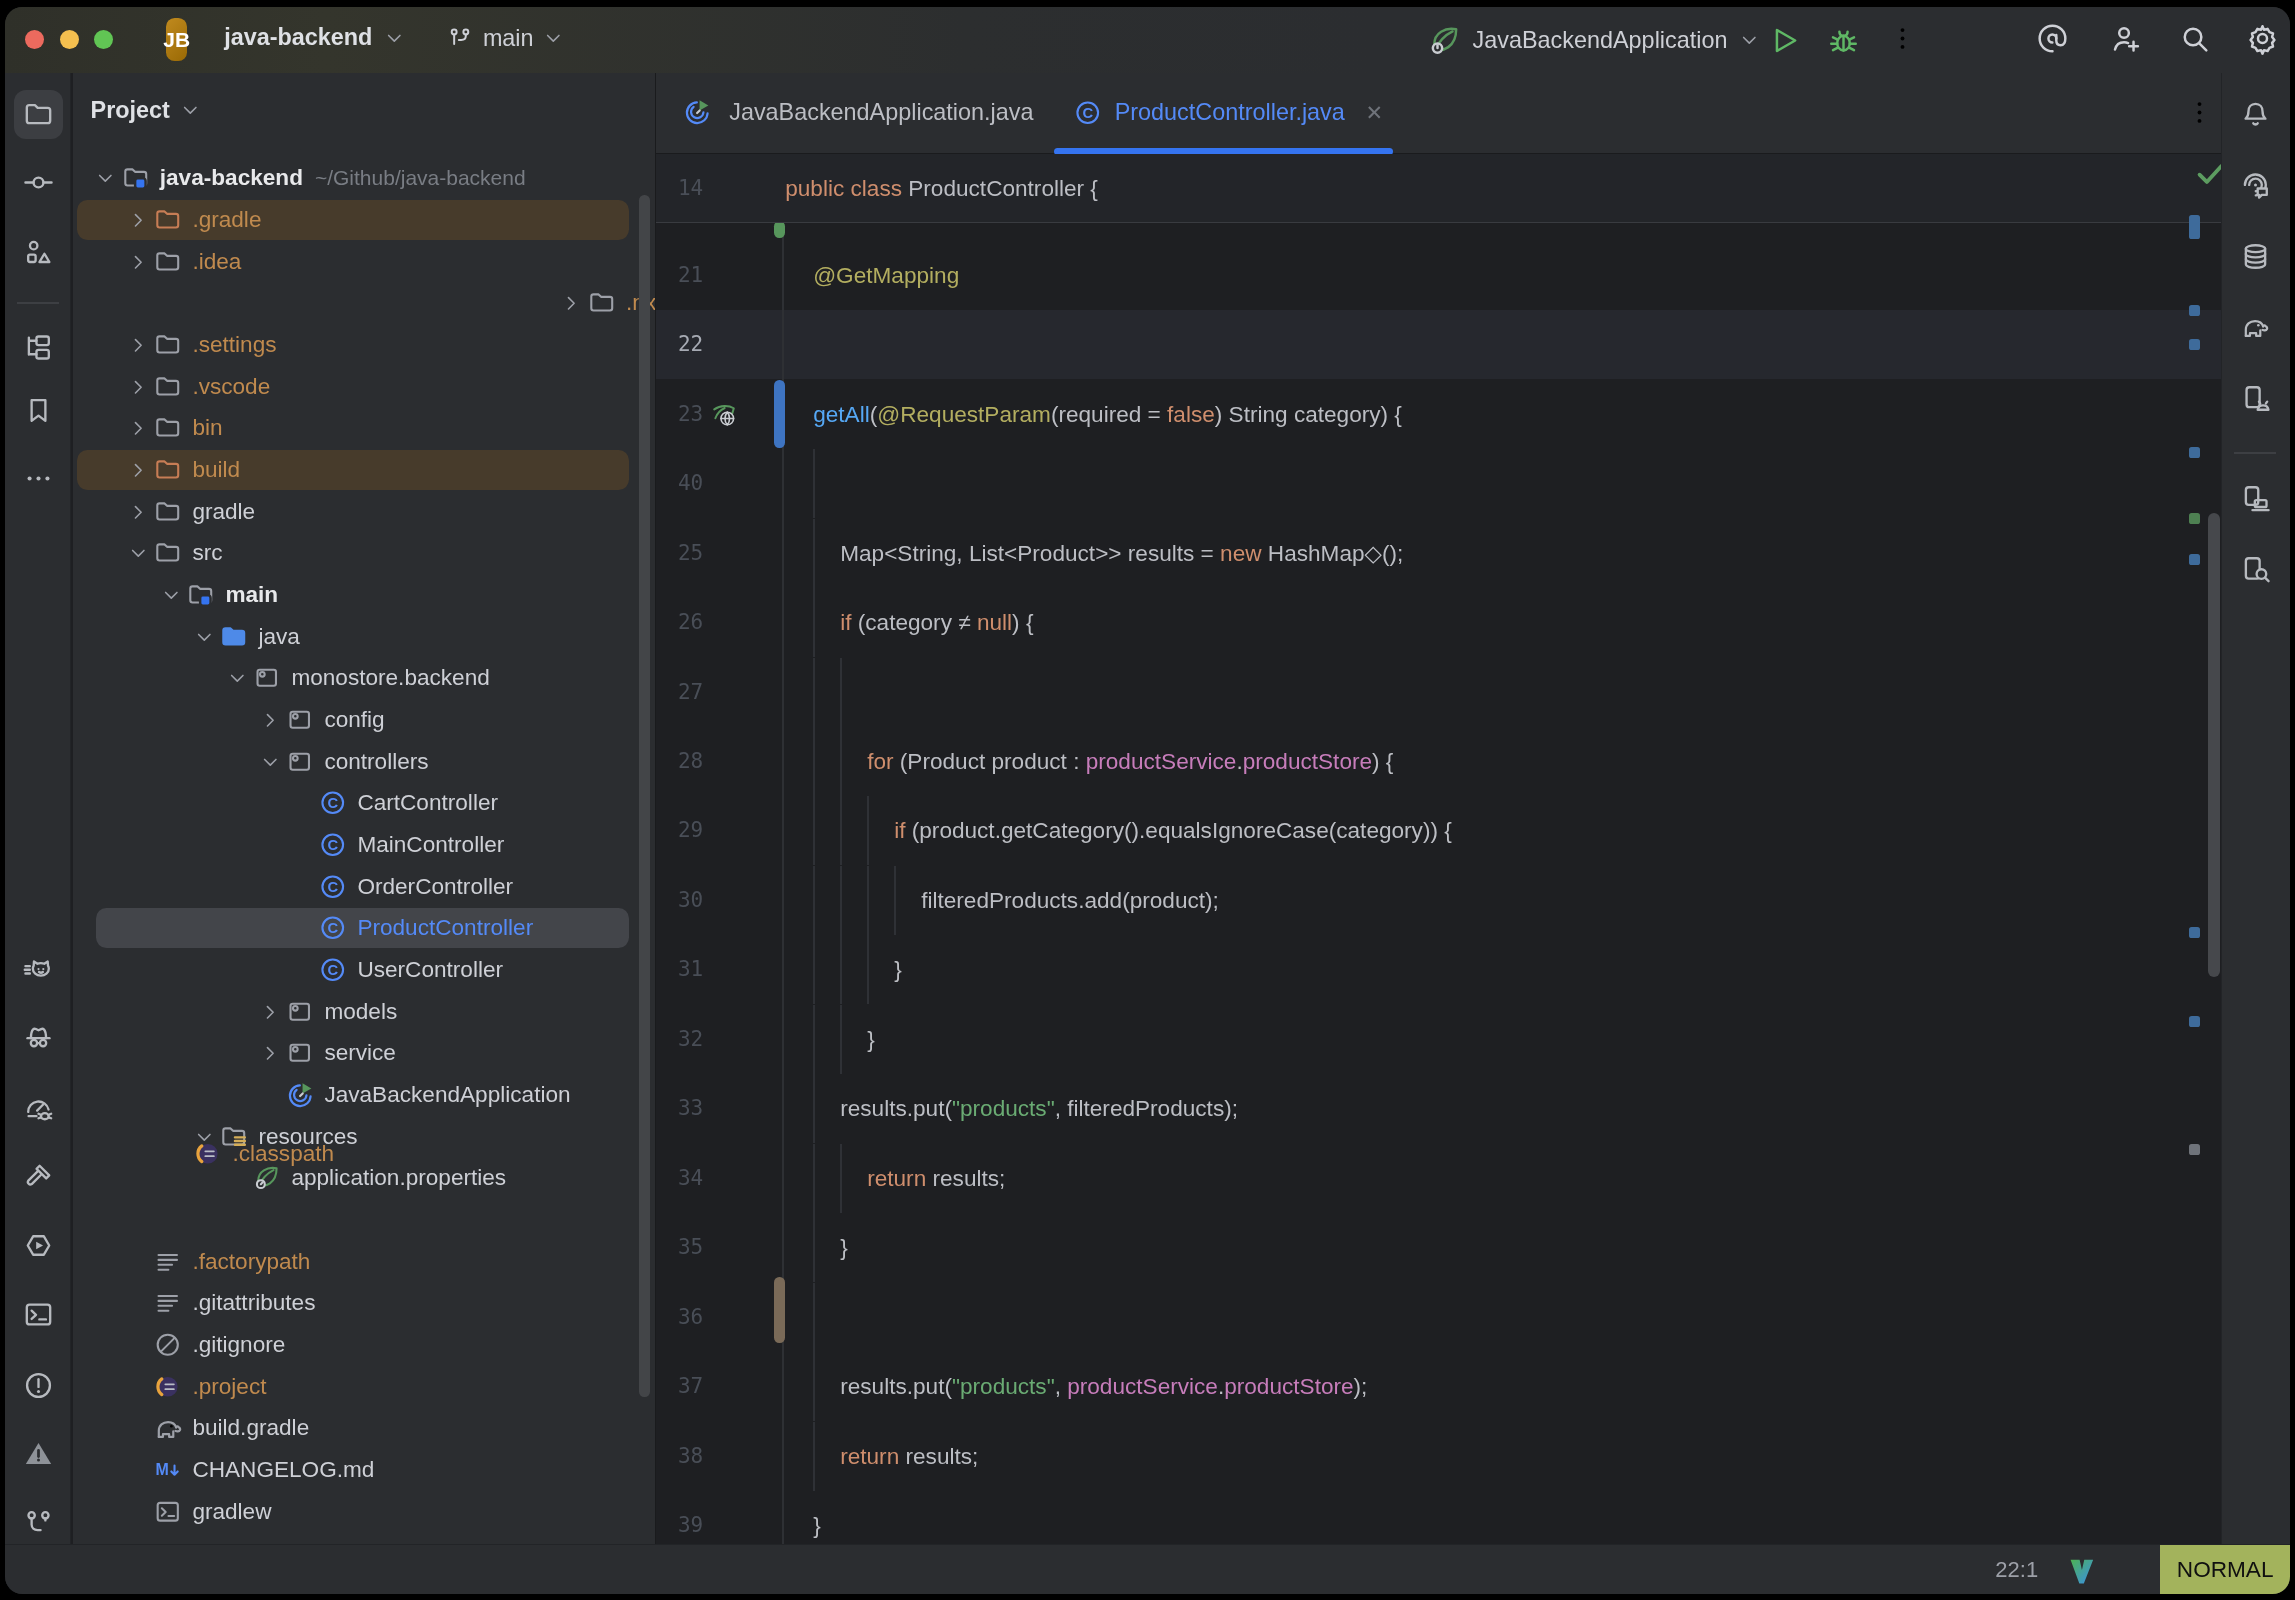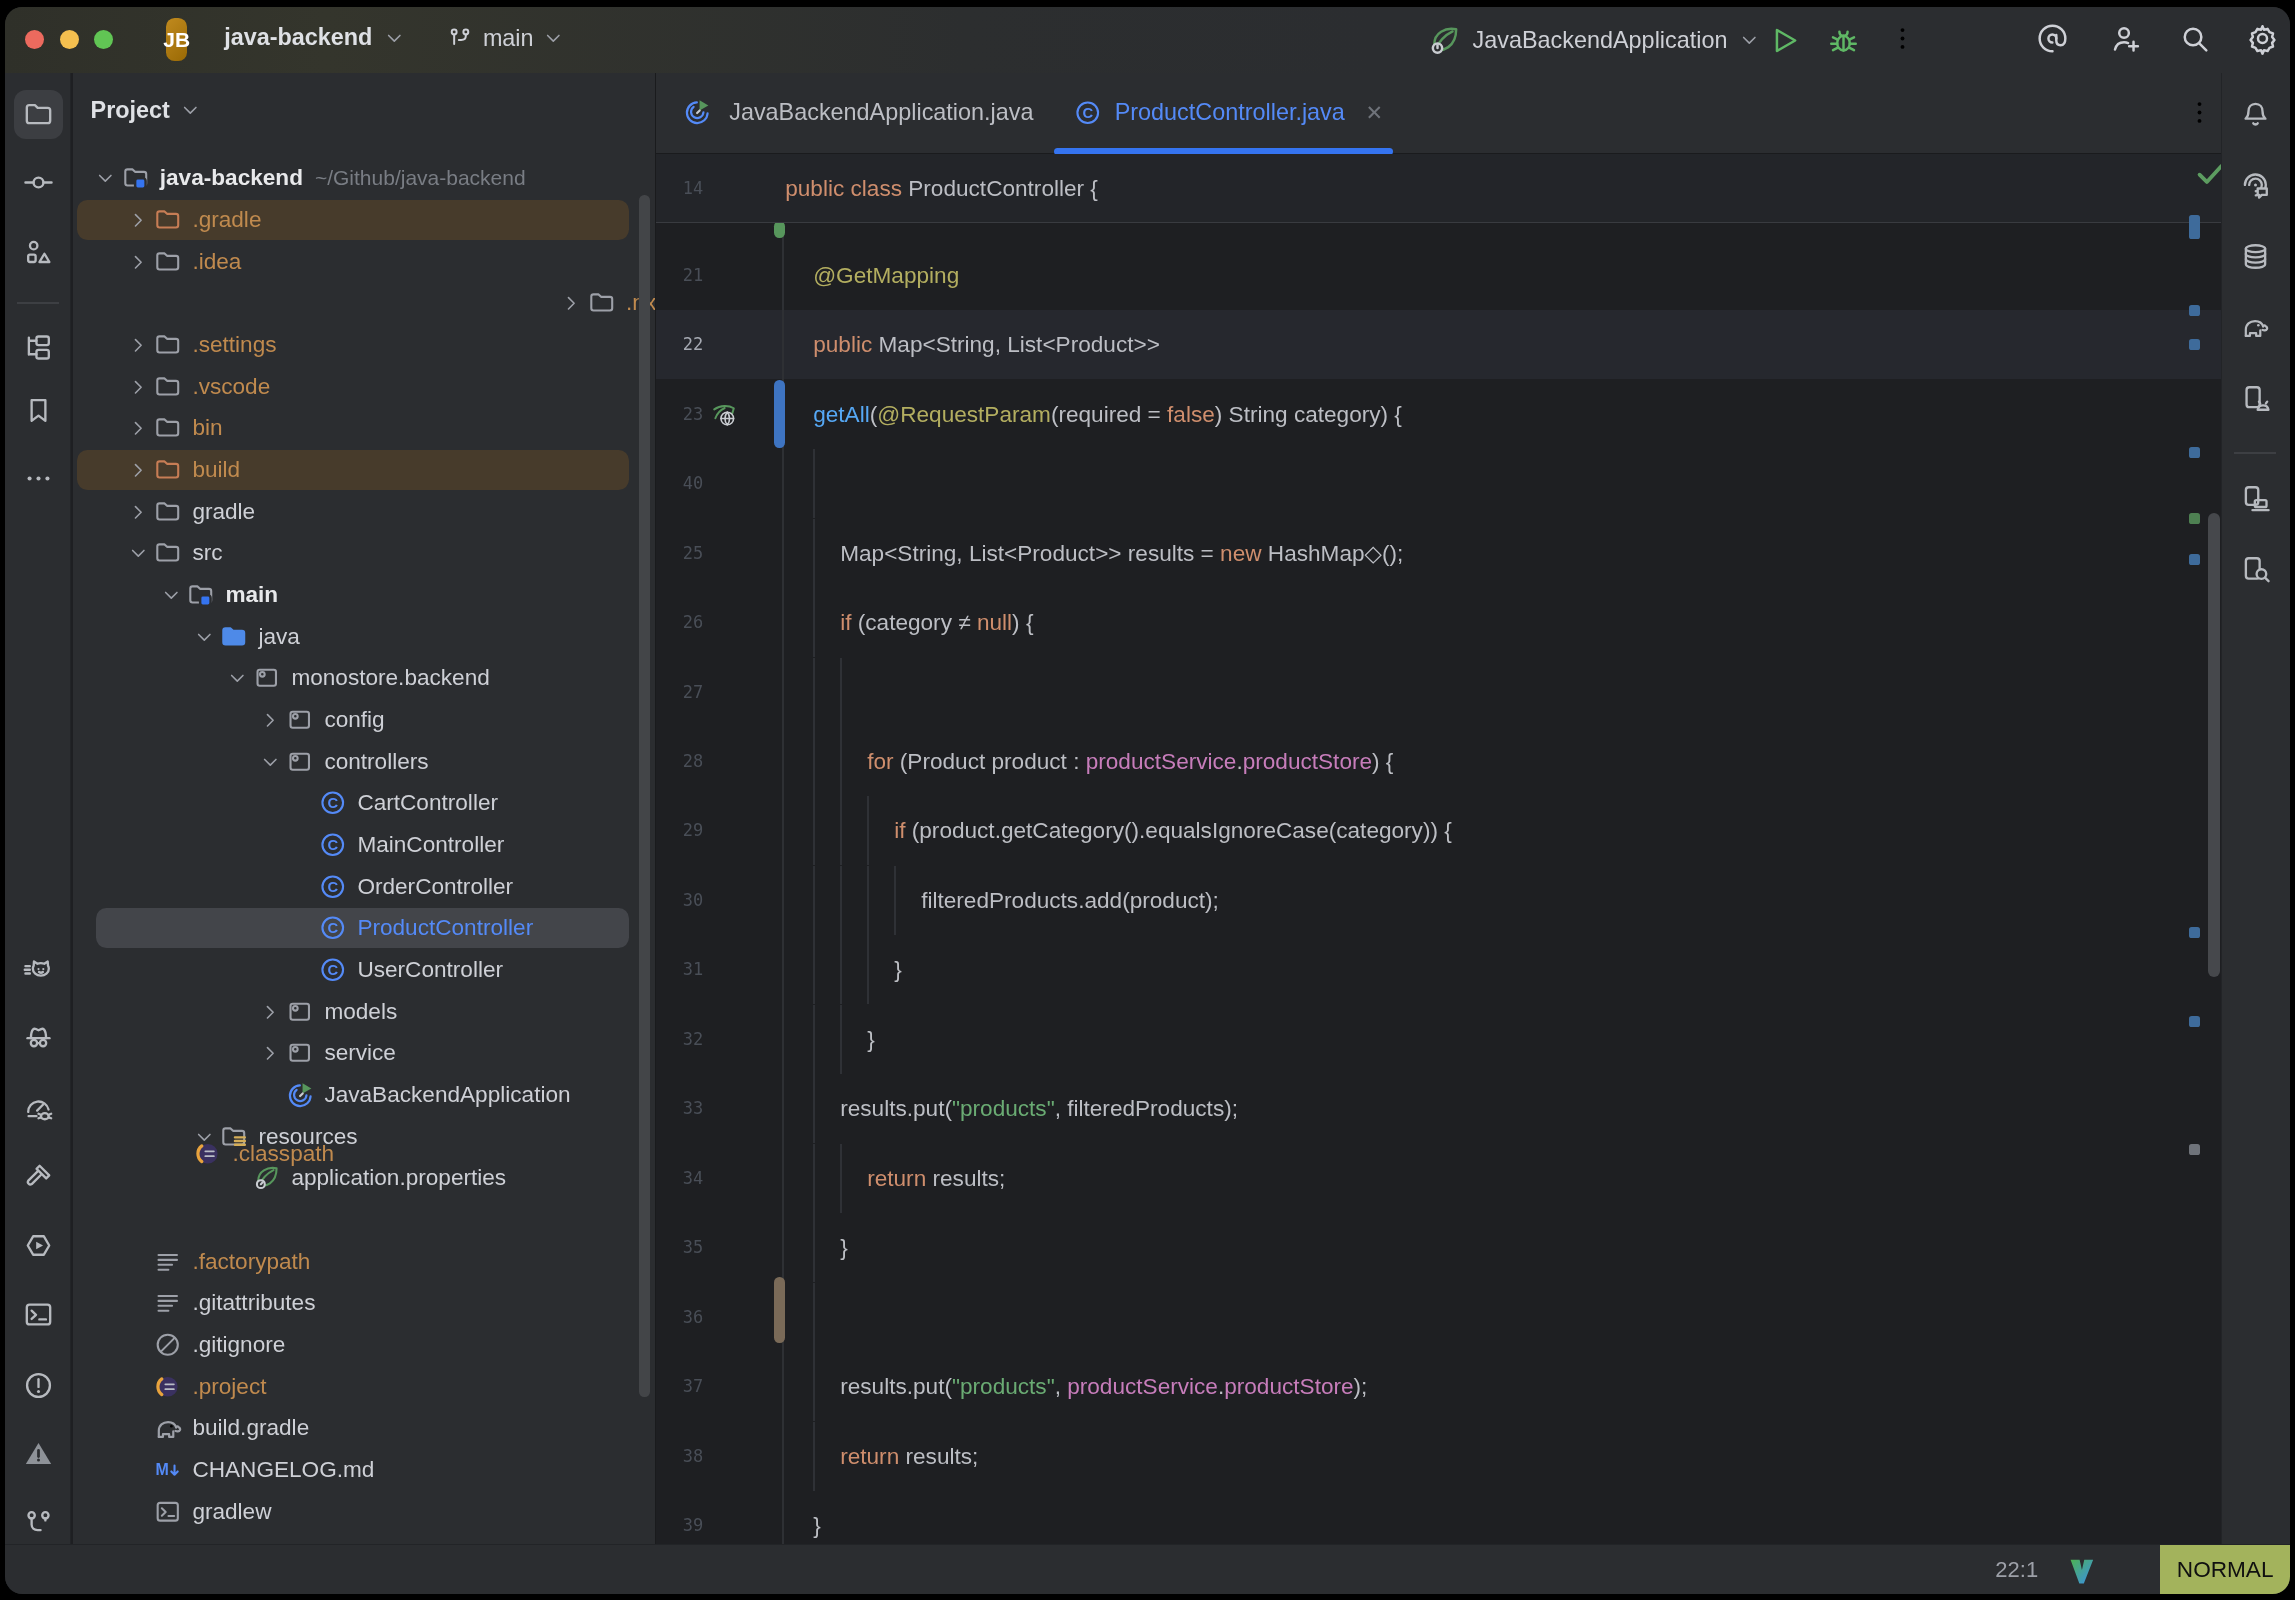--- a/index.html
+++ b/index.html
@@ -31,21 +31,21 @@
   .tgap{width:8.7px;flex:0 0 8.7px;}
   #tscroll{position:absolute;left:566px;top:122px;width:10.4px;height:1202px;border-radius:5.2px;background:#434548;}
   
   #tabbar{position:absolute;left:651px;top:66px;width:1644px;height:81px;background:#2b2d30;border-bottom:1.7px solid #1a1b1d;}
   .tab{position:absolute;top:0;height:79px;display:flex;align-items:center;gap:12px;color:#bcbec4;font-size:23.4px;}
   .tab.active{color:#548af7;}
   #tabunderline{position:absolute;height:7px;border-radius:3.5px;background:#3574f0;bottom:-1.7px;}
   #editor{position:absolute;left:651px;top:147px;width:1644px;height:1404px;background:#1e1f22;overflow:hidden;}
   .codeline{position:absolute;left:0;width:100%;height:69px;}
   .cl-band{background:#26282e;}
-  .lnum{position:absolute;left:0;top:0;width:47px;height:69px;line-height:69px;text-align:right;color:#494e57;font-family:"DejaVu Sans Mono",monospace;font-size:17px;}
+  .lnum{position:absolute;left:0;top:0;width:47px;height:69px;line-height:69px;text-align:right;color:#494e57;font-family:"DejaVu Sans Mono",monospace;font-size:21px;}
   .lnum.cur{color:#a6aab3;}
   .ctext{position:absolute;top:0;height:69px;line-height:69px;font-family:"DejaVu Sans Mono",monospace;font-size:22.6px;white-space:pre;}
   .tok-k{color:#cf8e6d;} .tok-a{color:#b3ae60;} .tok-m{color:#56a8f5;} .tok-s{color:#6aab73;} .tok-f{color:#c77dbb;} .tok-p{color:#bcbec4;}
   .guide{position:absolute;top:0;width:1.7px;height:69px;background:#2f3136;}
   .gsep{position:absolute;left:126px;top:0;width:1.7px;height:100%;background:#2e3034;}
   #sticky{position:absolute;left:0;top:0;width:100%;height:69px;background:#232529;border-bottom:1.7px solid #393b40;}
   .vcsbar{position:absolute;left:118px;width:10.4px;border-radius:5.2px;}
   
   #rstripe{position:absolute;right:0;top:66px;width:69px;height:1485px;background:#2b2d30;border-left:1.7px solid #222427;}
   
@@ -943,21 +943,20 @@
     </div>
 
   <div id="editor">
     <div id="codelines">
         <div class="codeline" style="top: 87px;">
           <span class="lnum">21</span>
           <span class="ctext" style="left: 157px;"><span class="tok-a">@GetMapping</span></span>
         </div>
         <div class="codeline cl-band" style="top: 156px;">
           <span class="lnum cur">22</span>
-          <span class="ctext" style="left: 157px;"><span class="tok-k">public</span><span class="tok-p"> Map&lt;String, List&lt;Product&gt;&gt;</span></span>
         </div>
         <div class="codeline" style="top: 226px;">
           <span class="lnum">23</span>
           <span class="ctext" style="left: 157px;"><span class="tok-m">getAll</span><span class="tok-p">(</span><span class="tok-a">@RequestParam</span><span class="tok-p">(required = </span><span class="tok-k">false</span><span class="tok-p">) String category) {</span></span>
         </div>
         <span class="ic" style="position: absolute; left: 54px; top: 247px;">
           <svg width="28" height="28" viewBox="0 0 24 24" fill="none" stroke="#57965c" stroke-width="1.7" stroke-linecap="round" stroke-linejoin="round">
             <path d="M3.6 7.2C9 3.4 16 3.6 20.4 6.2c-.9 5.6-4.6 9.6-9.8 10.6" stroke="#57965c"></path>
             <path d="M4.6 14.8C6 10.8 8.8 7.8 12.6 6" stroke="#57965c"></path>
             <circle cx="14.8" cy="15" r="5.4" fill="#1e1f22" stroke="#c9ccd1" stroke-width="1.4"></circle>

